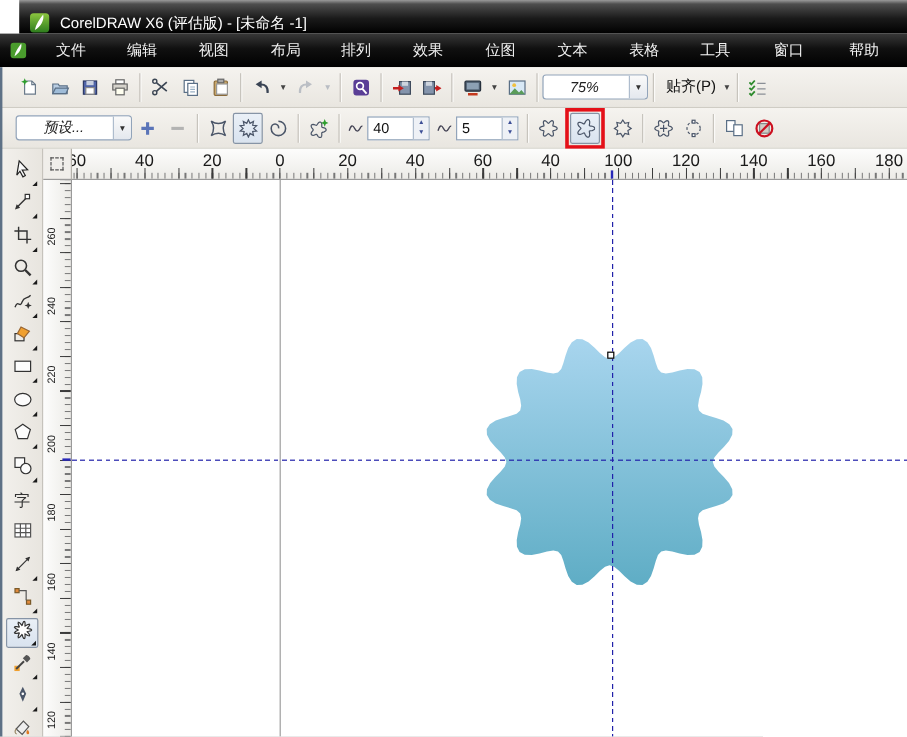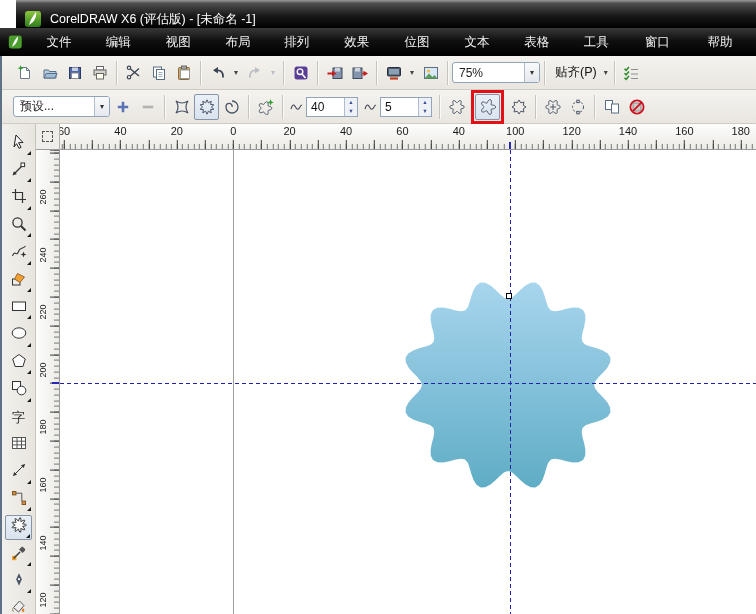--- a/index.html
+++ b/index.html
@@ -27,21 +27,21 @@
   .propbar { top:90px; padding-left:13px; }
   .tb { width:25px; height:26px; display:flex; align-items:center; justify-content:center; flex:0 0 auto; }
   .tb.disabled { opacity:.95; }
   .tb .icon { display:flex; }
   .pressed { border:1px solid #8694a6; background:linear-gradient(#eaf0f7,#d9e3ef); border-radius:2px; }
   .vsep { width:1px; height:24px; background:#c7c4bd; box-shadow:1px 0 0 #fbfaf8; margin:0 4px; flex:0 0 auto; }
   .dd { width:12px; height:26px; font-size:8px; color:#444; display:flex; align-items:center; justify-content:center; flex:0 0 auto; }
   .dd.disabled { color:#b9bdc4; }
   .combo { height:21px; border:1px solid #92a4ba; border-radius:3px; background:#fff;
     display:flex; align-items:center; font-size:12px; color:#222; overflow:hidden; flex:0 0 auto; }
-  .combo-text { flex:1; padding-left:6px; white-space:nowrap; }
+  .combo-text { flex:1; padding-left:22px; white-space:nowrap;font-style:italic; }
   .combo-arrow { width:15px; height:100%; border-left:1px solid #aebccd;
     background:linear-gradient(#fafafa,#e4e8ee); font-size:8px; color:#333;
     display:flex; align-items:center; justify-content:center; }
   .snap { display:flex; align-items:center; font-size:12.5px; color:#111; padding:0 2px 0 6px; flex:0 0 auto;}
   .snap .arr { font-size:8px; color:#444; margin-left:7px; }
   .spin-group { display:flex; align-items:center; margin:0 3px; flex:0 0 auto;}
   .wave { margin-right:3px; display:flex; }
   .spinbox { display:flex; width:52px; height:20px; border:1px solid #92a4ba; background:#fff; }
   .spin-val { flex:1; font-size:12px; color:#111; padding:2px 0 0 4px; }
   .spin-btns { width:13px; border-left:1px solid #aebccd; display:flex; flex-direction:column; background:#eef1f6; }
@@ -67,21 +67,21 @@
     display:flex; align-items:center; justify-content:center; }
   .origin-icon { width:11px; height:11px; border:1px dashed #555; }
   .hticks-min { position:absolute; left:0; bottom:0; width:696px; height:5px;
     background:repeating-linear-gradient(90deg,#777 0 1px,transparent 1px 5.64px); background-position:3.8px 0; }
   .hticks-maj { position:absolute; left:0; bottom:0; width:696px; height:9px;
     background:repeating-linear-gradient(90deg,#3a3a3a 0 1px,transparent 1px 28.2px); background-position:3.8px 0; }
   .vticks-min { position:absolute; right:0; top:0; height:464px; width:5px;
     background:repeating-linear-gradient(180deg,#777 0 1px,transparent 1px 5.76px); background-position:0 2.6px; }
   .vticks-maj { position:absolute; right:0; top:0; height:464px; width:9px;
     background:repeating-linear-gradient(180deg,#3a3a3a 0 1px,transparent 1px 28.8px); background-position:0 2.6px; }
-  .hlabel { position:absolute; top:1px; transform:translateX(-50%); font-size:11px; color:#1a1a1a; }
+  .hlabel { position:absolute; top:1px; transform:translateX(-50%); font-size:14px; color:#1a1a1a; }
   .vlabel { position:absolute; left:7px; transform:translate(-50%,-50%) rotate(-90deg); font-size:9px; color:#1a1a1a; }
   .gmark-h { position:absolute; bottom:0; width:2px; height:7px; background:#2828b8; left:449px; }
   .gmark-v { position:absolute; right:0; height:2px; width:7px; background:#2828b8; top:232px; }
 
   .canvas { position:absolute; left:60px; top:150px; width:696px; height:464px; background:#fff; overflow:hidden; }
   .page-edge { position:absolute; left:173px; top:0; width:1px; height:464px; background:#9e9e9e; z-index:1; }
   #star-svg { position:absolute; left:0; top:0; z-index:2; }
   .guide { position:absolute; z-index:3; }
   .guide-v { left:450px; top:0; width:1px; height:464px;
     background:repeating-linear-gradient(180deg,var(--guide,#2121aa) 0 4px,transparent 4px 7px); }

